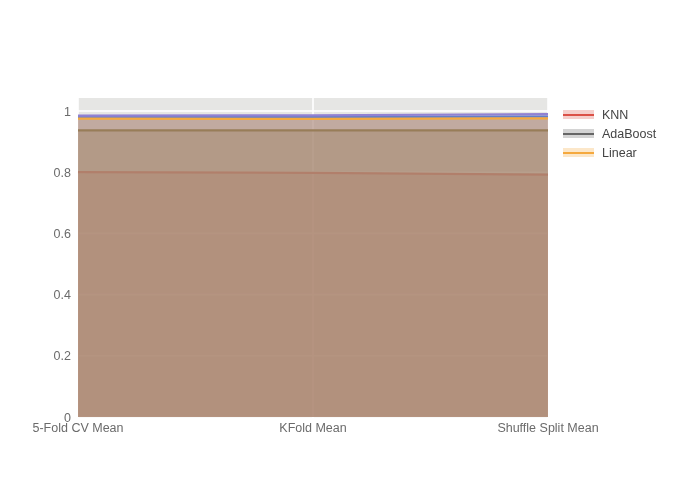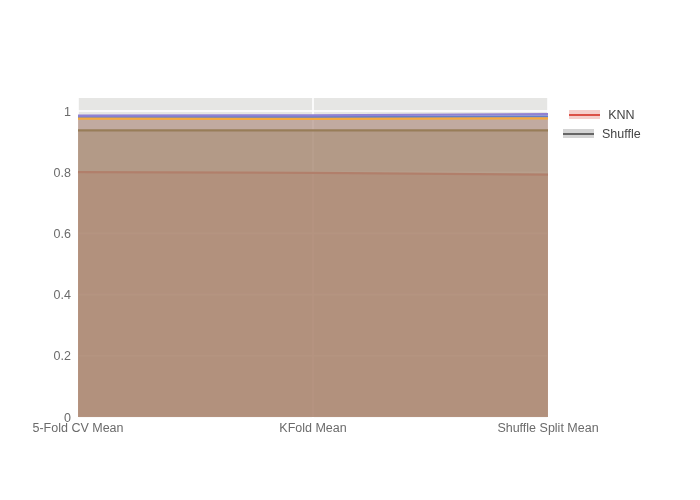--- a/index.html
+++ b/index.html
@@ -3,21 +3,21 @@
 <meta charset="utf-8">
 <style>
   html,body{margin:0;padding:0;background:#ffffff;}
   #stage{
     position:relative;width:700px;height:500px;background:#ffffff;overflow:hidden;
     font-family:"Liberation Sans", sans-serif;
   }
   #chart-svg{position:absolute;left:0;top:0;}
   #legend{
     position:absolute;left:563px;top:105px;
-    display:flex;flex-direction:column;align-items:center;
+    display:flex;flex-direction:column;
   }
   .legend-item{
     display:flex;align-items:center;height:19px;cursor:pointer;
   }
   .legend-swatch{
     position:relative;width:31px;height:9px;margin-right:8px;flex:0 0 auto;
   }
   .legend-band{position:absolute;left:0;top:0;width:100%;height:100%;}
   .legend-line{position:absolute;left:0;top:3.5px;width:100%;height:2.2px;}
   .legend-label{font-size:12.5px;color:#444444;white-space:nowrap;}
@@ -63,16 +63,23 @@
           <span class="legend-band" style="background: rgb(219, 81, 71); opacity: 0.28;"></span>
           <span class="legend-line" style="background: rgb(219, 81, 71);"></span>
         </span>
         <span class="legend-label">KNN</span>
       </div>
       <div class="legend-item">
         <span class="legend-swatch">
           <span class="legend-band" style="background: rgb(102, 102, 102); opacity: 0.28;"></span>
           <span class="legend-line" style="background: rgb(102, 102, 102);"></span>
         </span>
-        <span class="legend-label">Shuffle</span>
+        <span class="legend-label">AdaBoost</span>
+      </div>
+      <div class="legend-item">
+        <span class="legend-swatch">
+          <span class="legend-band" style="background: rgb(245, 169, 62); opacity: 0.28;"></span>
+          <span class="legend-line" style="background: rgb(245, 169, 62);"></span>
+        </span>
+        <span class="legend-label">Linear</span>
       </div>
     </div>
 </div>
 
 </body></html>

